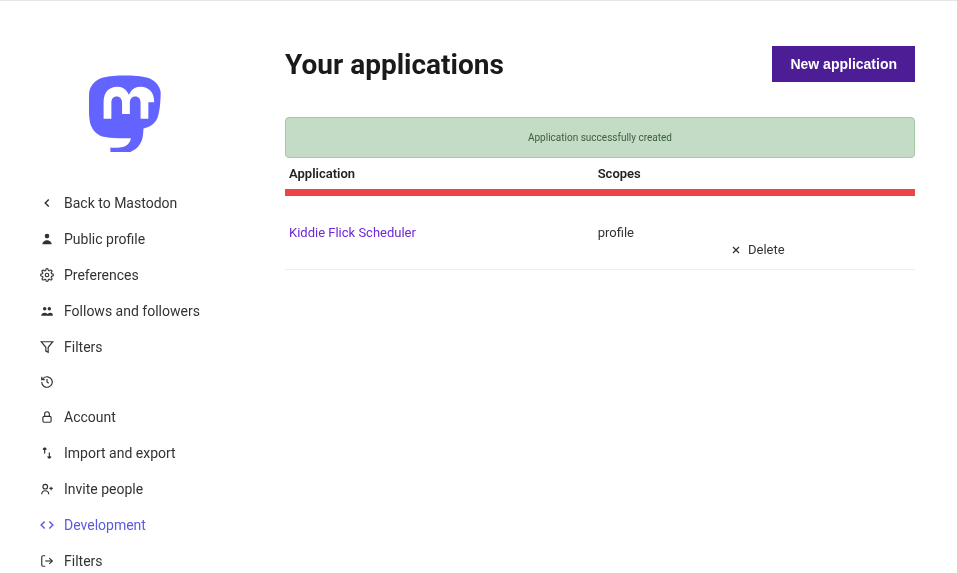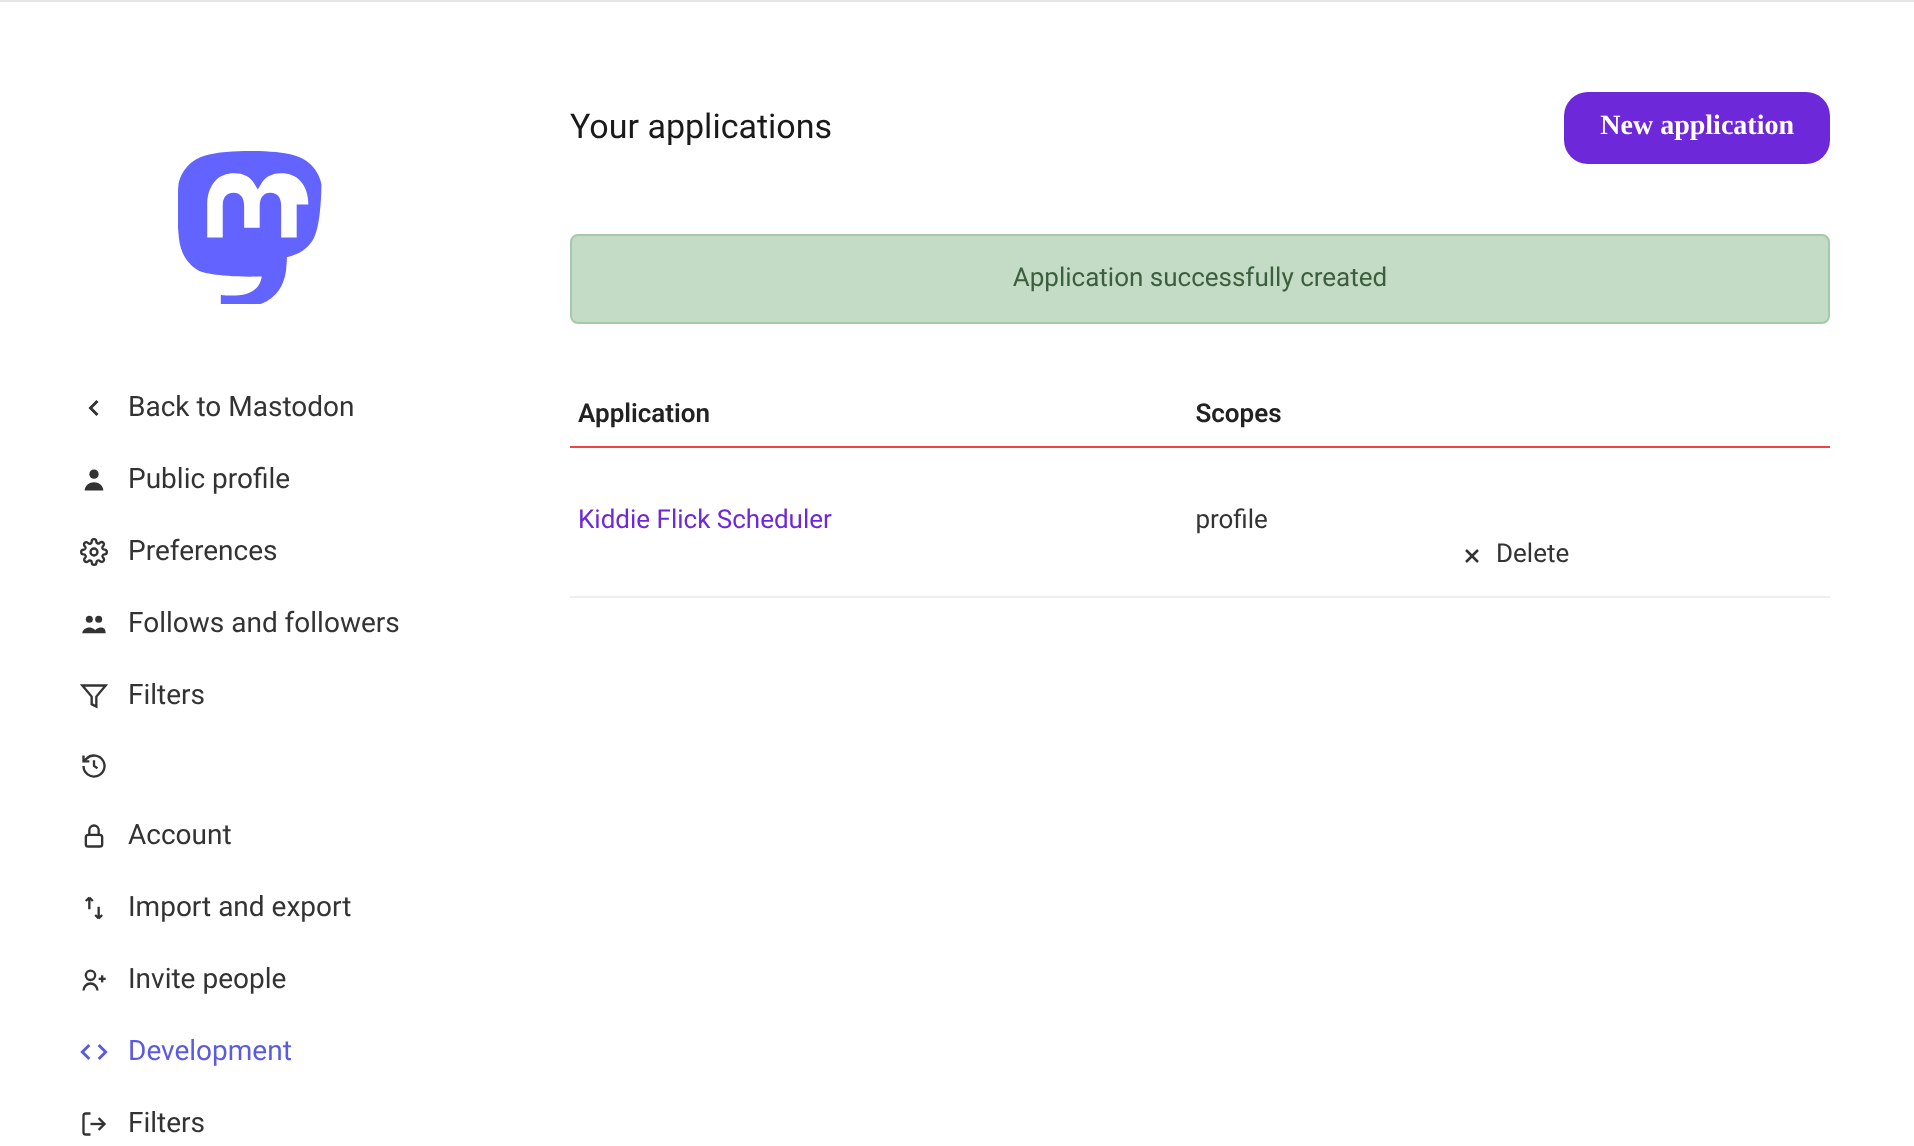--- a/index.html
+++ b/index.html
@@ -61,55 +61,53 @@
       padding: 45px 35px 30px 35px;
       max-width: 700px;
     }
     .page-header {
       display: flex;
       justify-content: space-between;
       align-items: center;
       margin-bottom: 35px;
     }
     .page-title {
-      font-size: 17px;
-      font-weight: 400;
+      font-size: 28px;
+      font-weight: 700;
       color: #1a1a1a;
     }
     .btn-primary {
-      background: #6d28d9;
+      background: #4c1d95;
       color: #fff;
       border: none;
       padding: 10px 18px;
-      border-radius: 12px;
+      border-radius: 0;
       font-size: 14px;
       font-weight: 600;
       cursor: pointer;
-      font-family: Liberation Serif, serif;
     }
     .flash-success {
       background: #c4dbc6;
       border: 1px solid #a6c9a8;
       border-radius: 4px;
       padding: 14px;
       text-align: center;
       color: #3b5e3d;
-      font-size: 13px;
-      margin-bottom: 30px;
+      font-size: 10px;
     }
     .app-table {
       width: 100%;
       border-collapse: collapse;
     }
     .app-table th {
       text-align: left;
       font-weight: 600;
       font-size: 13px;
       padding: 8px 4px;
-      border-bottom: 1px solid #ef4444;
+      border-bottom: 7px solid #ef4444;
       color: #222;
     }
     .app-table td {
       padding: 10px 4px;
       font-size: 13px;
       color: #333;
       border-bottom: 1px solid #eee;
     }
     .app-table td.app-name {
       color: #6d28d9;

